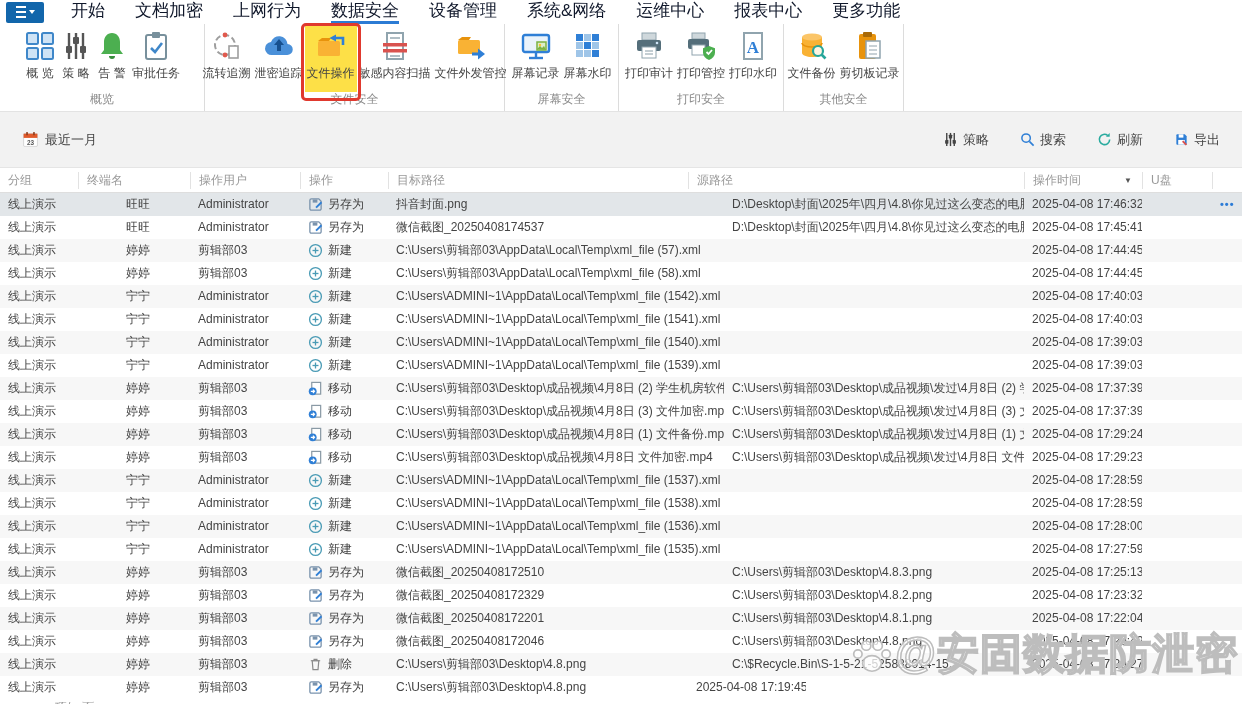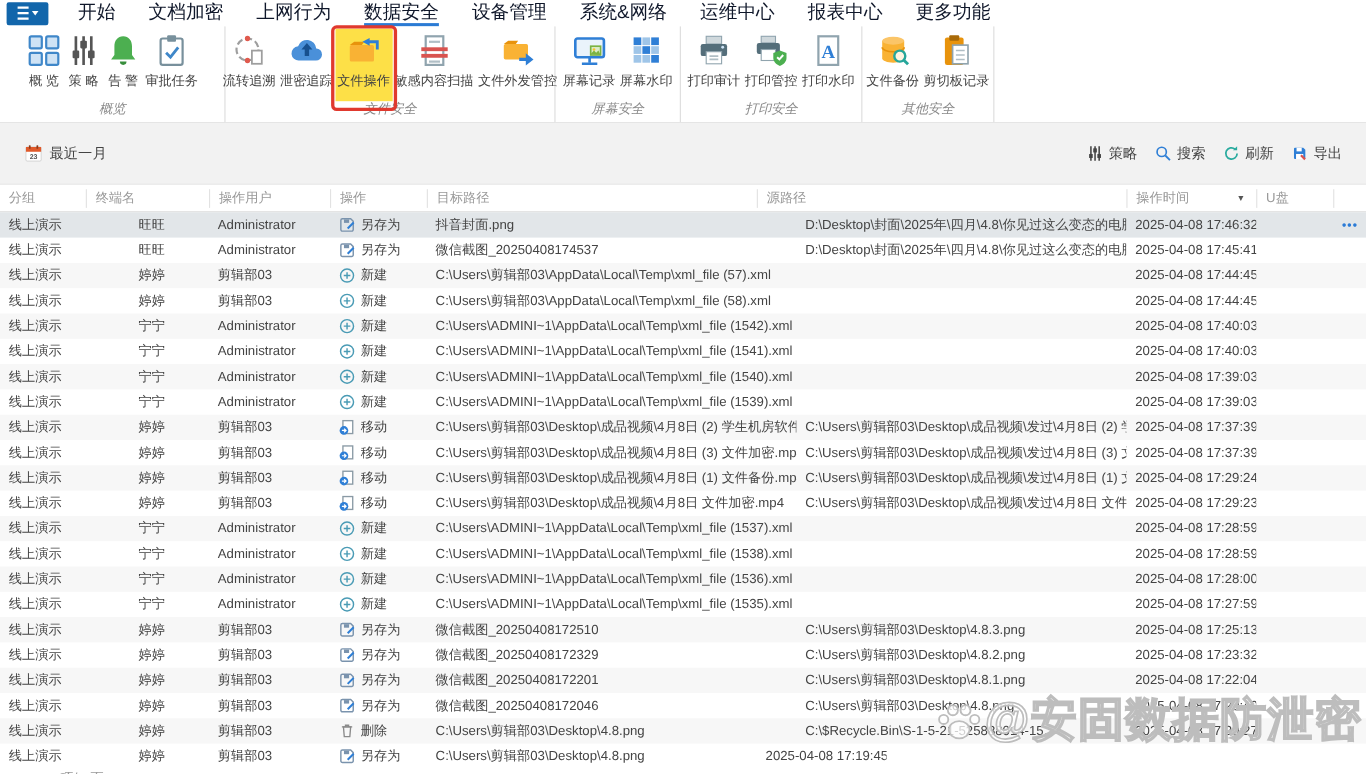--- a/index.html
+++ b/index.html
@@ -20,27 +20,27 @@
   .rgroup { display:flex; flex-direction:column; border-right:1px solid #dcdcdc; flex:none; }
   .rgroup.filler { border-right:none; flex:1; }
   .ritems { flex:1; display:flex; justify-content:center; align-items:flex-start; padding-top:2px; }
   .ribtn { border:none; background:transparent; display:flex; flex-direction:column; align-items:center;
     gap:3px; padding:4px 2px 6px; height:66px; cursor:pointer; position:relative; }
   .ribtn .ric { width:32px; height:32px; display:block; }
   .ribtn .rlb { font-size:12px; color:#444; white-space:nowrap; }
   .ribtn.active { background:#fde047; }
   .redbox { position:absolute; left:-4px; right:-4px; top:-3px; bottom:-9px;
     border:3px solid #e0392e; border-radius:5px; pointer-events:none; z-index:6; }
-  .rglabel { height:19px; text-align:center; font-size:12px; color:#8a8a8a; line-height:15px;font-style:italic; }
+  .rglabel { height:19px; text-align:center; font-size:12px; color:#8a8a8a; line-height:15px; }
 
   
   .filterbar { height:56px; background:#f2f2f2; display:flex; align-items:center;
     justify-content:space-between; padding:0 22px; border-bottom:1px solid #e5e5e5; }
   .datechip { display:flex; align-items:center; gap:6px; font-size:13px; color:#444; cursor:pointer; }
-  .tb-actions { display:flex; align-items:flex-end; gap:16px; }
+  .tb-actions { display:flex; align-items:flex-end; gap:31px; }
   .tb-act { display:flex; align-items:center; gap:5px; font-size:13px; color:#444;
     background:transparent; border:none; cursor:pointer; }
   .tb-act svg { width:15px; height:15px; }
 
   
   .thead { display:flex; height:25px; align-items:center; background:#fff;
     border-bottom:1px solid #dedede; color:#999; font-size:12px; }
   .hcell { height:17px; line-height:17px; padding-left:8px; overflow:hidden; white-space:nowrap; display:flex; align-items:center; }
   .hcell + .hcell { border-left:1px solid #e2e2e2; }
   .caret { margin-left:auto; margin-right:10px; font-size:8px; color:#555; }

